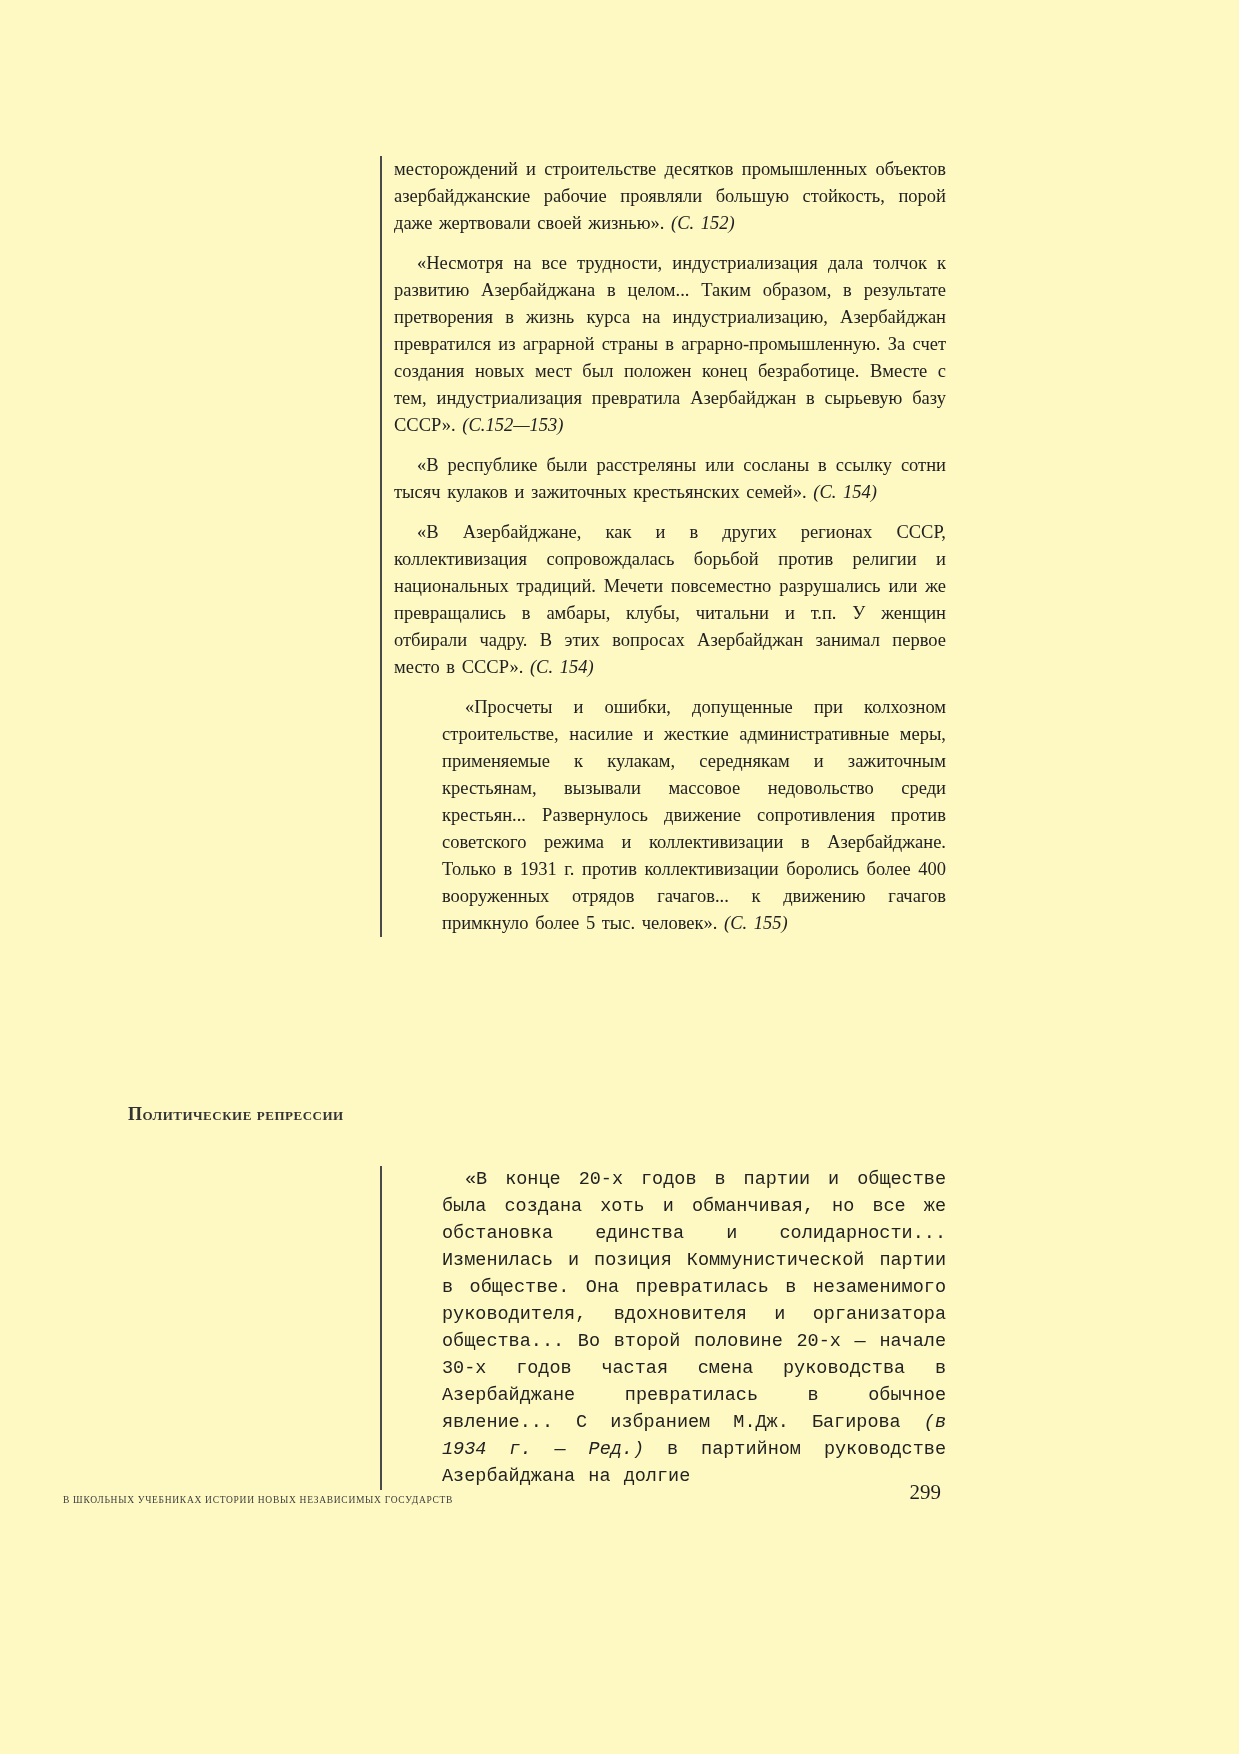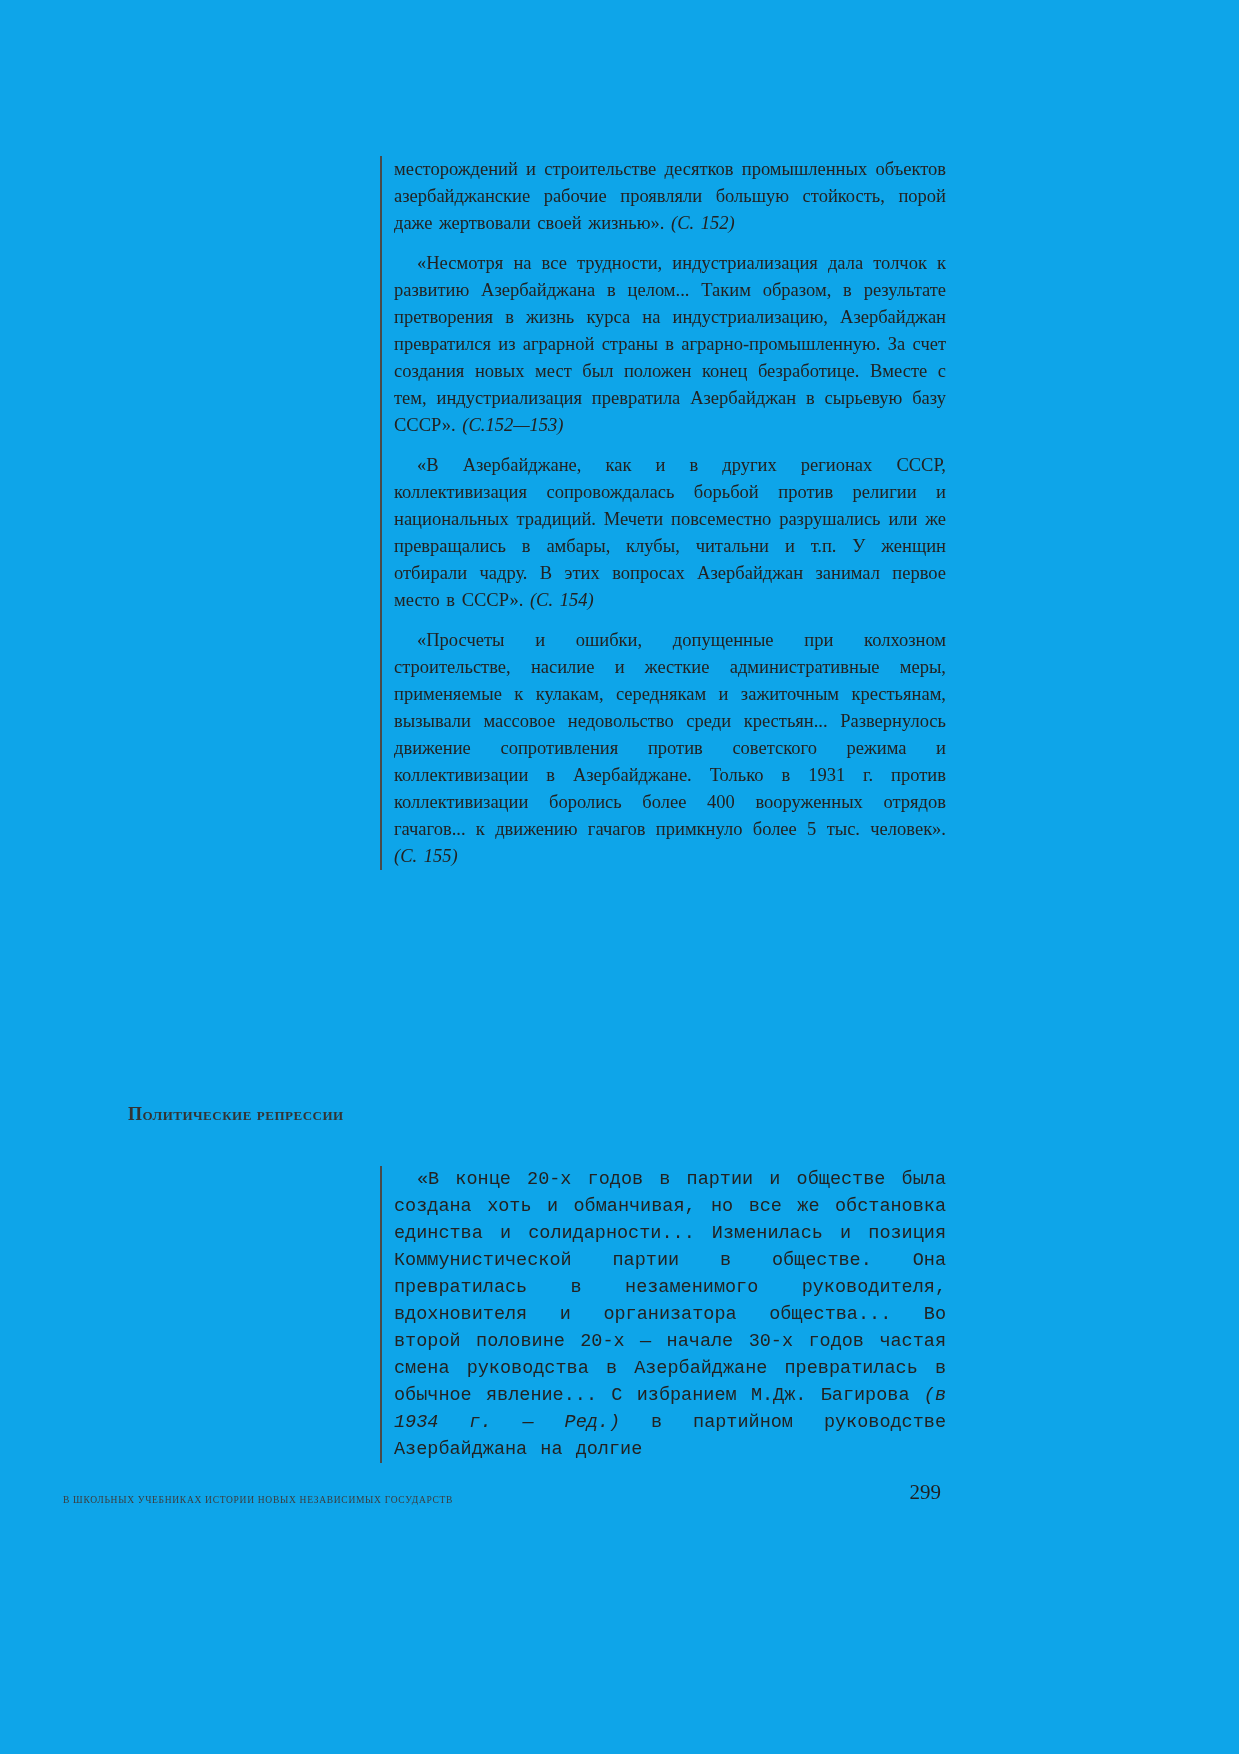--- a/index.html
+++ b/index.html
@@ -1,21 +1,21 @@
 <!DOCTYPE html>
 <html><head>
 <meta charset="utf-8">
 <style>
   * { margin: 0; padding: 0; box-sizing: border-box; }
   html, body { background: #ffffff; }
   .page {
     position: relative;
     width: 1239px;
     height: 1754px;
-    background: #0ea5e9;
+    background: #fef9c3;
     font-family: "Liberation Serif", serif;
     color: #222222;
     margin: 0 auto;
     overflow: hidden;
   }
   .quote-block {
     position: absolute;
     left: 380px;
     width: 566px;
     border-left: 2px solid #4a4a4a;
@@ -23,21 +23,21 @@
   }
   .quote-block.top { top: 156px; }
   .quote-block.bottom { top: 1166px; font-family: Liberation Mono, monospace; }
   .quote-block p {
     font-size: 18.5px;
     line-height: 27px;
     text-align: justify;
     margin-bottom: 13px;
     word-spacing: 2px;
   }
-  .quote-block p:last-child { margin-bottom: 0; }
+  .quote-block p:last-child { margin-bottom: 0; margin-left: 48px; }
   .quote-block p.indent { text-indent: 23px; }
   .cite { font-style: italic; }
   .inline-italic { font-style: italic; }
   .section-heading {
     position: absolute;
     left: 128px;
     top: 1104px;
     font-variant: small-caps;
     font-weight: bold;
     font-size: 18px;
@@ -79,20 +79,23 @@
 <div class="page">
 
   <section class="quote-block top">
     <p>
       <span>месторождений и строительстве десятков промышленных объектов азербайджанские рабочие проявляли большую стойкость, порой даже жертвовали своей жизнью». </span><span class="cite">(С. 152)</span>
     </p>
     <p class="indent">
       <span>«Несмотря на все трудности, индустриализация дала толчок к развитию Азербайджана в целом... Таким образом, в результате претворения в жизнь курса на индустриализацию, Азербайджан превратился из аграрной страны в аграрно-промышленную. За счет создания новых мест был положен конец безработице. Вместе с тем, индустриализация превратила Азербайджан в сырьевую базу СССР». </span><span class="cite">(С.152—153)</span>
     </p>
     <p class="indent">
+      <span>«В республике были расстреляны или сосланы в ссылку сотни тысяч кулаков и зажиточных крестьянских семей». </span><span class="cite">(С. 154)</span>
+    </p>
+    <p class="indent">
       <span>«В Азербайджане, как и в других регионах СССР, коллективизация сопровождалась борьбой против религии и национальных традиций. Мечети повсеместно разрушались или же превращались в амбары, клубы, читальни и т.п. У женщин отбирали чадру. В этих вопросах Азербайджан занимал первое место в СССР». </span><span class="cite">(С. 154)</span>
     </p>
     <p class="indent">
       <span>«Просчеты и ошибки, допущенные при колхозном строительстве, насилие и жесткие административные меры, применяемые к кулакам, середнякам и зажиточным крестьянам, вызывали массовое недовольство среди крестьян... Развернулось движение сопротивления против советского режима и коллективизации в Азербайджане. Только в 1931 г. против коллективизации боролись более 400 вооруженных отрядов гачагов... к движению гачагов примкнуло более 5 тыс. человек». </span><span class="cite">(С. 155)</span>
     </p>
   </section>
 
   <h2 class="section-heading">Политические репрессии</h2>
 
 

